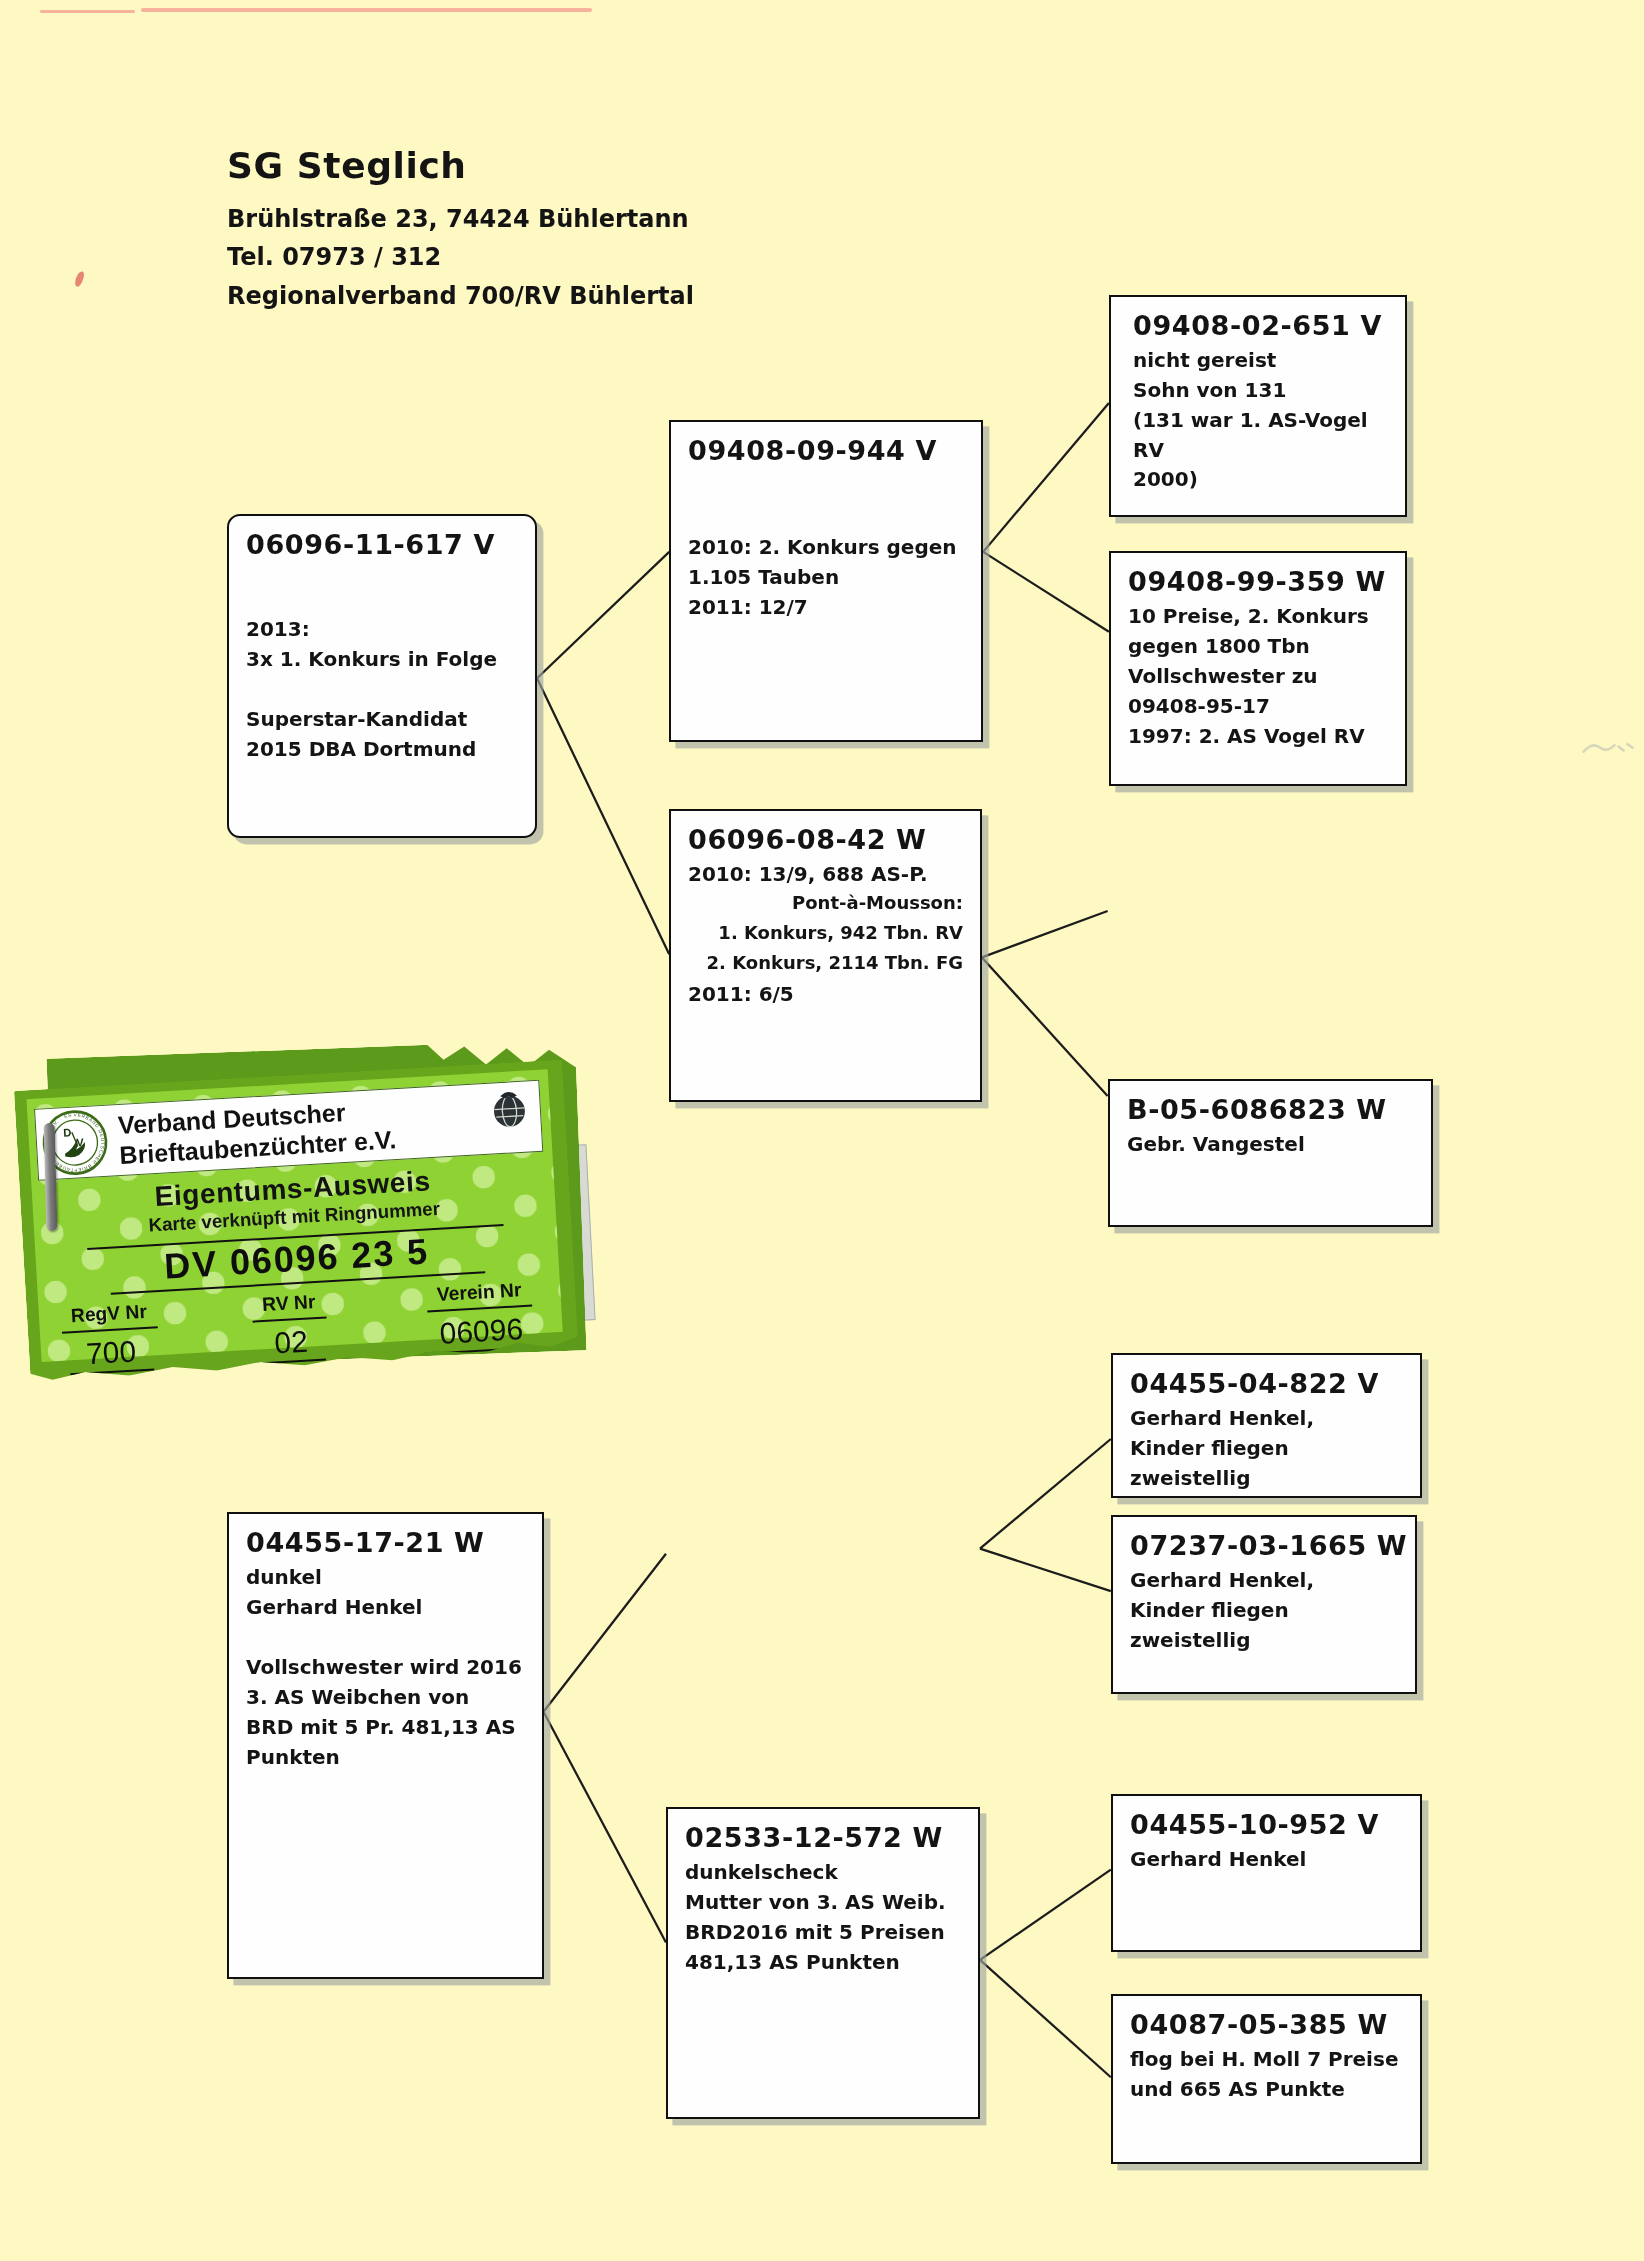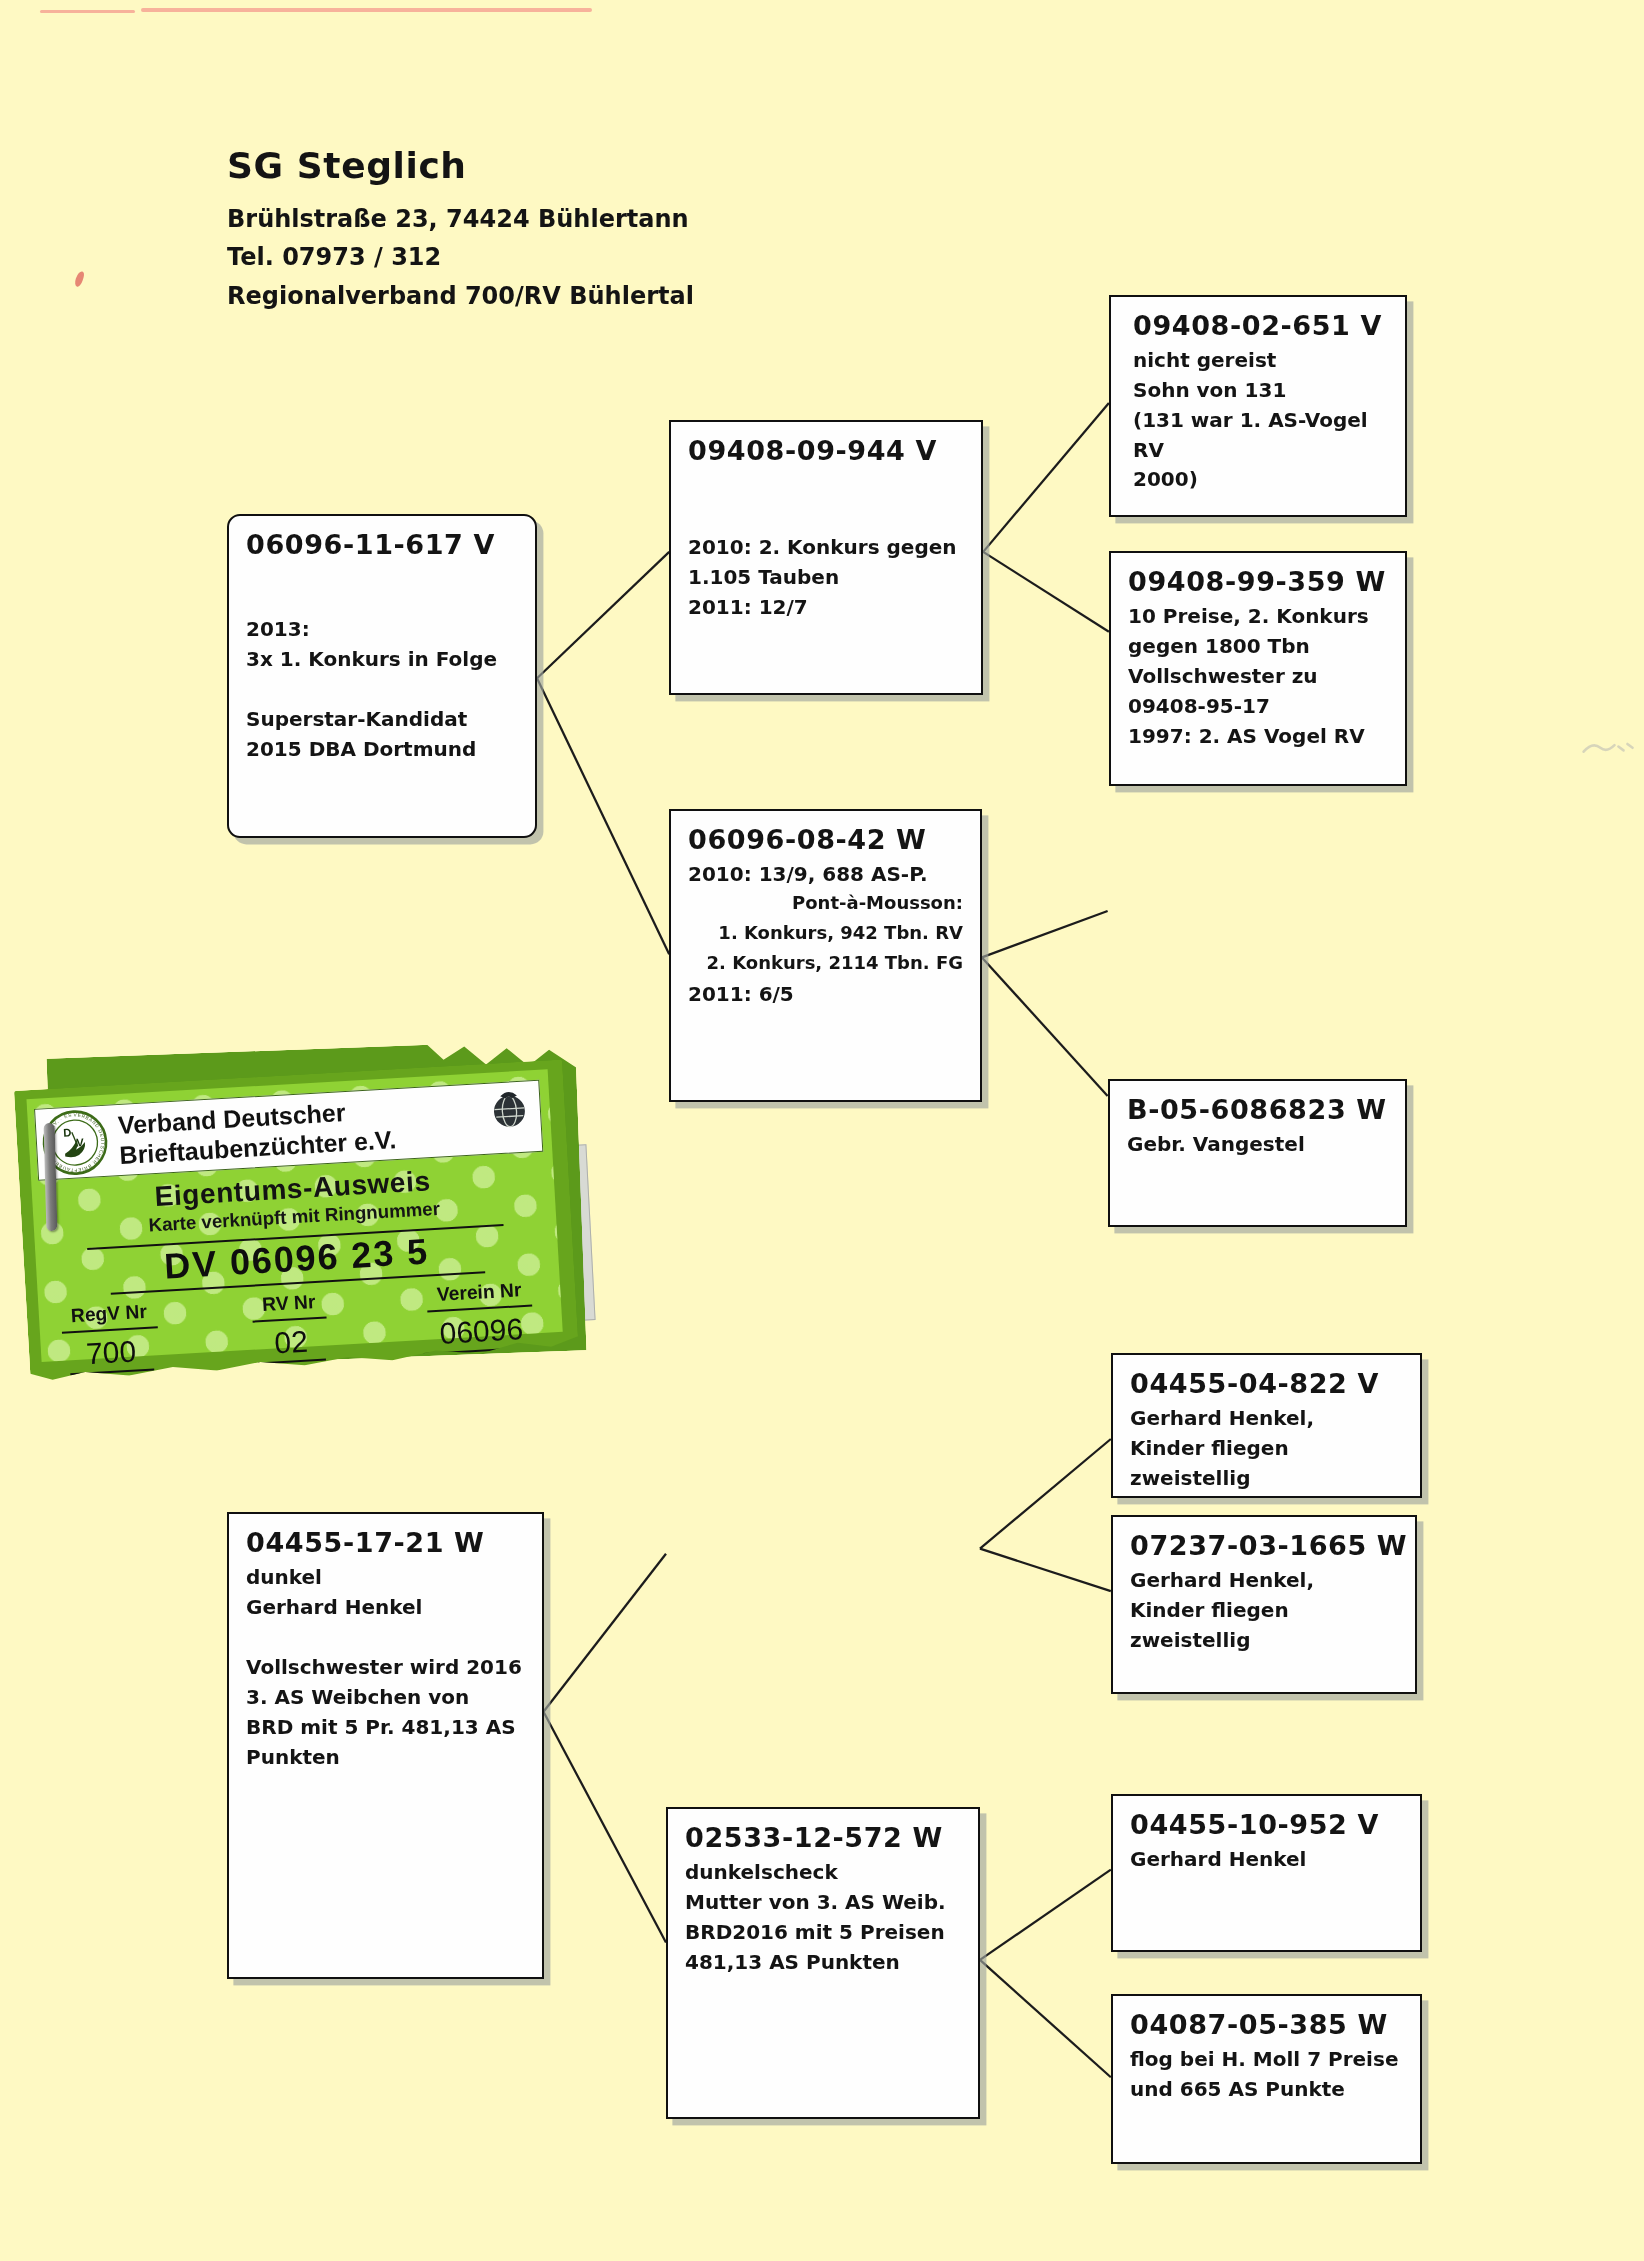--- a/index.html
+++ b/index.html
@@ -24,26 +24,26 @@
   svg.connectors line{stroke:#1c1c1c;stroke-width:3.5;}
 
   
   .pbox{position:absolute;background:#fefefe;border:2.6px solid #101010;
         box-shadow:6.4px 6.4px 0 rgba(160,166,160,.65);padding:13px 17px;box-sizing:border-box;}
   .ring{font-size:27px;font-weight:700;letter-spacing:0.6px;margin-bottom:5.2px;white-space:nowrap;}
   .bl{font-size:20px;font-weight:600;line-height:1.48;min-height:30px;}
   .bl.bold{font-weight:800;}
   .bl.sm{font-size:18px;text-align:right;}
   .pb-617  {left:227px; top:514px; width:310px;height:324px;border-radius:13px;}
-  .pb-944  {left:669px;top:420px; width:314px;height:275px;}
+  .pb-944  {left:669px;top:420px; width:314px;height:322px;}
   .pb-651  {left:1109px;top:295px; width:298px;height:222px;padding-left:22px;}
   .pb-359  {left:1109px;top:551px; width:298px;height:235px;}
   .pb-42   {left:669px;top:809px;width:313px;height:293px;}
   .pb-belgier{left:1108px;top:834px;width:299px;height:196px;}
-  .pb-b05  {left:1108px;top:1079px;width:299px;height:148px;}
+  .pb-b05  {left:1108px;top:1079px;width:325px;height:148px;}
   .pb-21   {left:227px; top:1512px;width:317px;height:467px;}
   .pb-576  {left:666px;top:1395px;width:314px;height:302px;}
   .pb-572  {left:666px;top:1807px;width:314px;height:312px;}
   .pb-822  {left:1111px;top:1353px;width:311px;height:145px;}
   .pb-1665 {left:1111px;top:1515px;width:306px;height:179px;}
   .pb-952  {left:1111px;top:1794px;width:311px;height:158px;}
   .pb-385  {left:1111px;top:1994px;width:311px;height:170px;}
   .pb-617 .ring{margin-bottom:55px;}
   .pb-944 .ring{margin-bottom:67px;}
   .pb-belgier .ring{margin-bottom:7.7px;}

